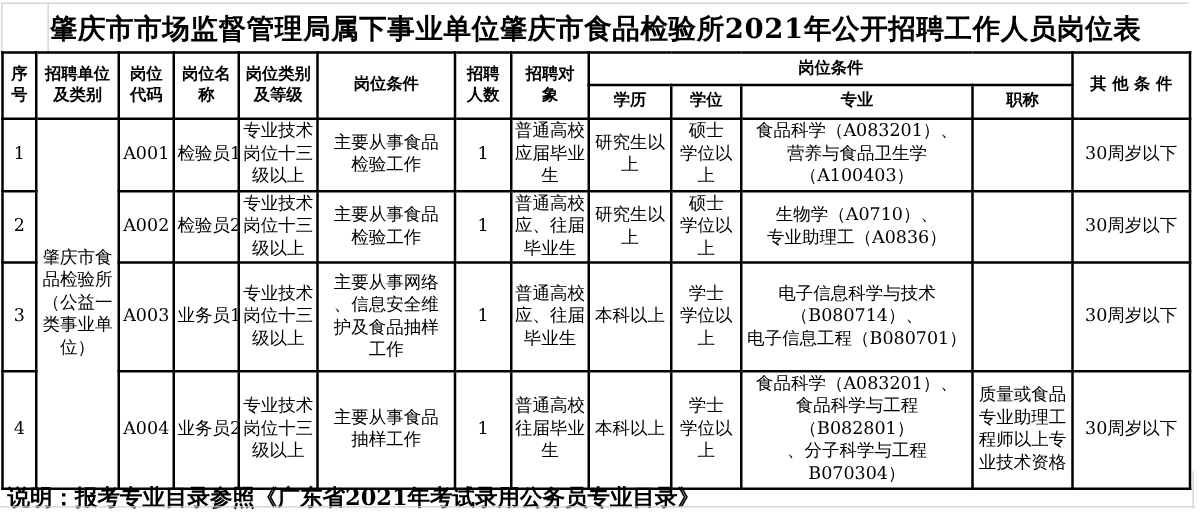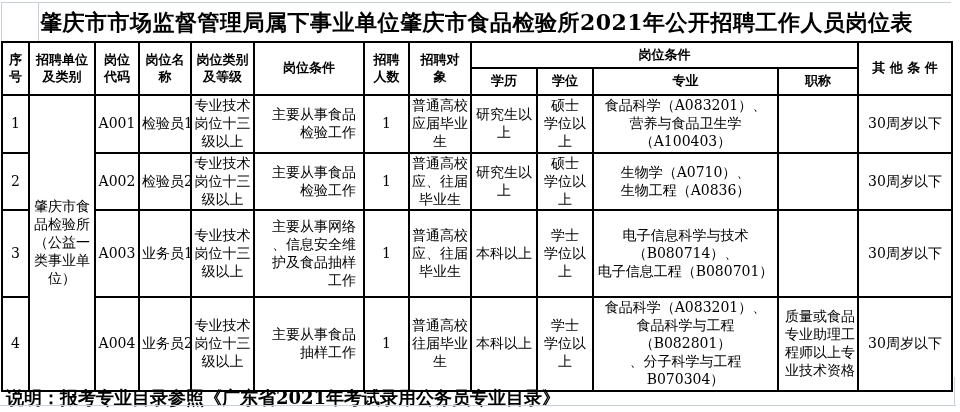--- a/index.html
+++ b/index.html
@@ -34,21 +34,21 @@
   .job-table td{
     border:2px solid #000;
     text-align:center;vertical-align:middle;
     padding:1px 2px;
     line-height:1.28;
     white-space:pre-line;
     overflow:hidden;
     font-size:14px;
   }
   .job-table td.hd{font-weight:bold;font-size:13px;line-height:1.3;}
-  .job-table td.al-left{text-align:right;border-radius:11px;}
+  .job-table td.al-left{text-align:center;border-radius:11px;}
   .job-table td.pad-intro{padding:1px 7px;}
   .job-table td.nowrap{white-space:nowrap;margin-top:20px;}
   tr.rh1{height:26px;}
   tr.rh2{height:27px;padding-left:32px;}
   tr.r1{height:57px;}
   tr.r2{height:56px;}
   tr.r3{height:87px;}
   tr.r4{height:81px;}
   
   .note{
@@ -154,21 +154,21 @@
         <td>1</td>
         <td>普通高校
 应、往届
 毕业生</td>
         <td>研究生以
 上</td>
         <td>硕士
 学位以
 上</td>
         <td>生物学（A0710）、
-生物工程（A0836）</td>
+专业助理工（A0836）</td>
         <td></td>
         <td class="nowrap">30周岁以下</td>
       </tr>
 
       <tr class="r3">
         <td>3</td>
         <td>A003</td>
         <td class="nowrap">业务员1</td>
         <td>专业技术
 岗位十三

